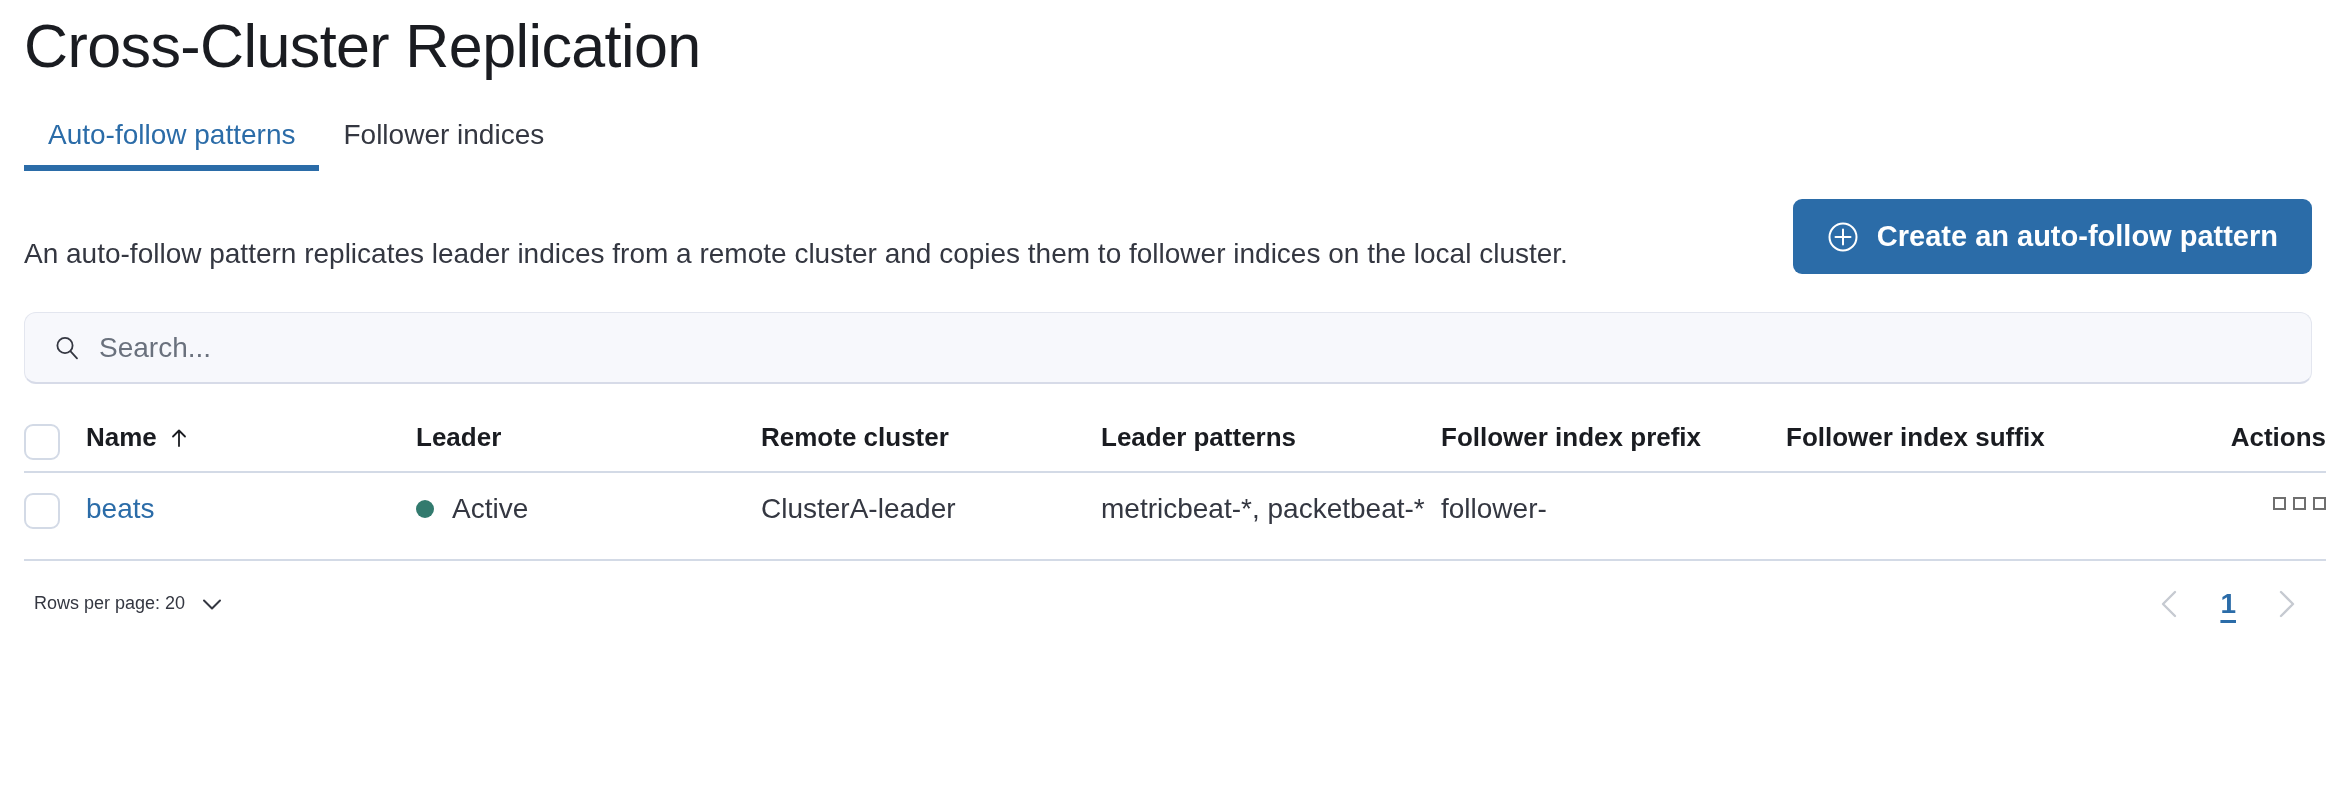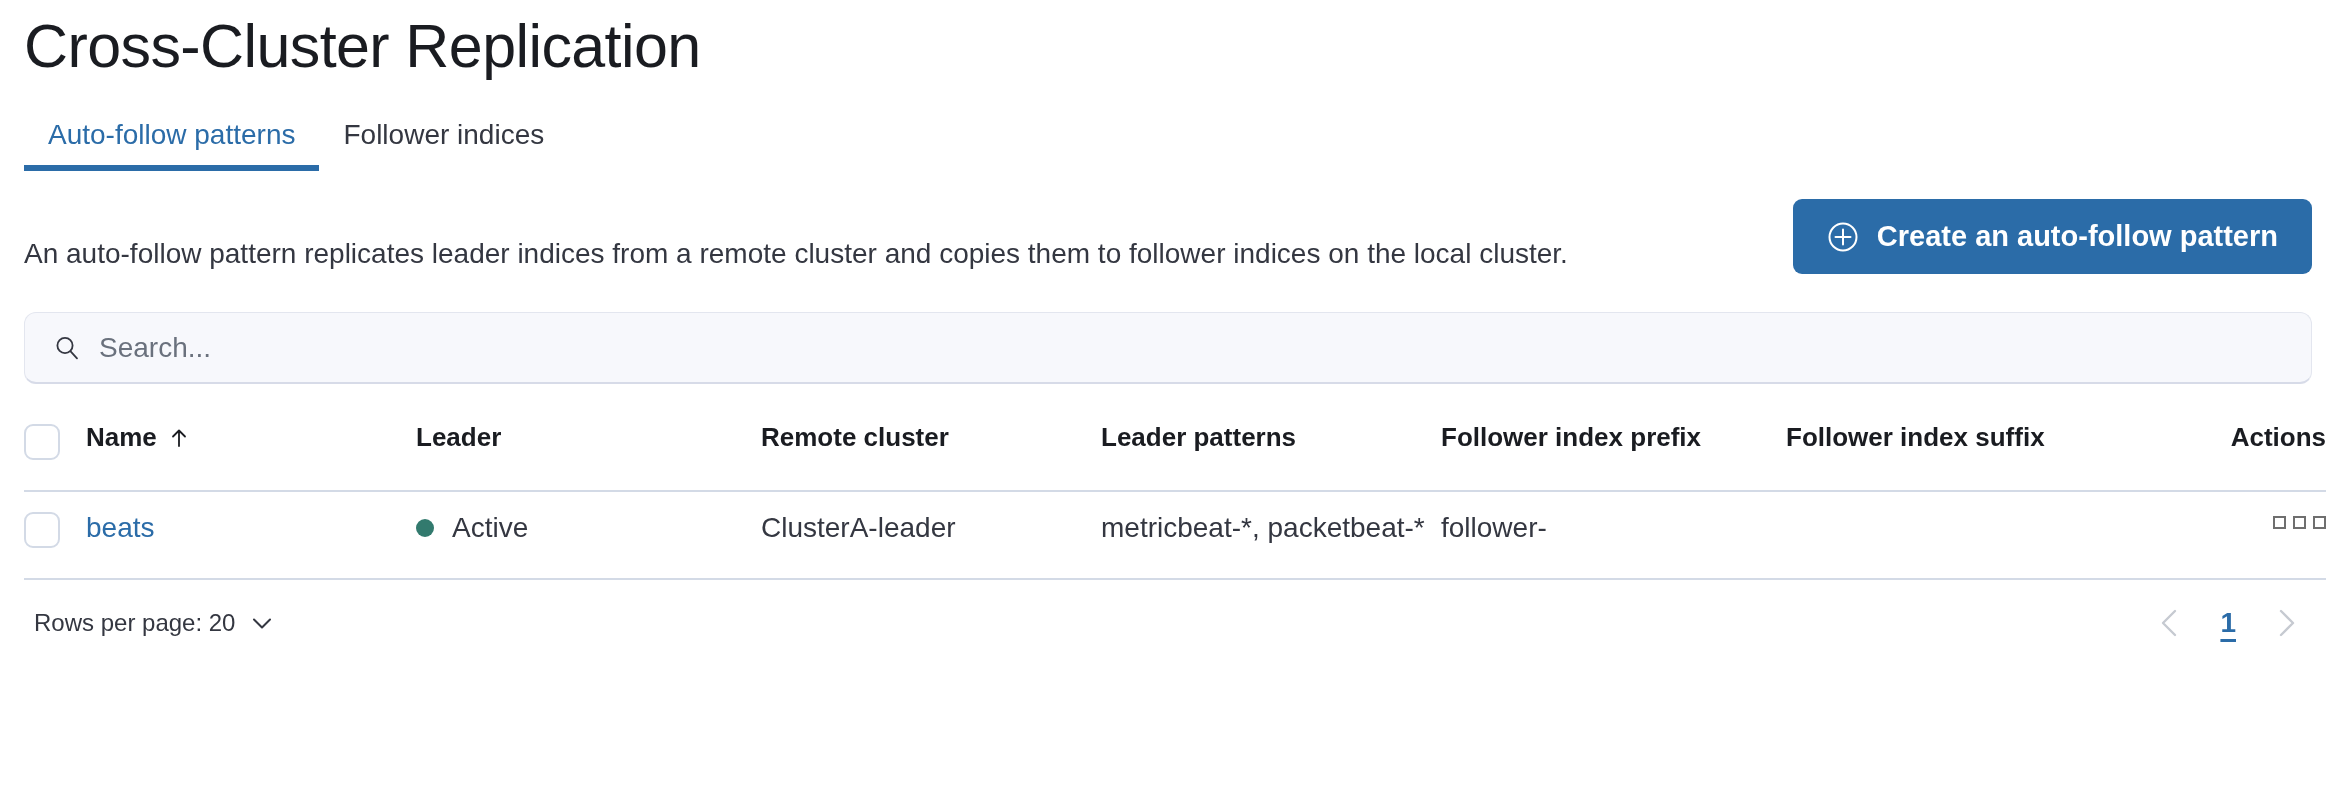--- a/index.html
+++ b/index.html
@@ -163,21 +163,21 @@
   .th-label {
     font-size: 26px;
     font-weight: 700;
     color: #1a1c21;
     display: inline-flex;
     align-items: center;
     gap: 10px;
     white-space: nowrap;
   }
   .table thead th {
-    padding-bottom: 30px;
+    padding-bottom: 11px;
     border-bottom: 2px solid #d3dae6;
   }
   .table tbody td {
     padding-top: 16px;
     padding-bottom: 30px;
     font-size: 28px;
     color: #343741;
     border-bottom: 2px solid #d3dae6;
     line-height: 1.42;
   }
@@ -256,21 +256,21 @@
     display: flex;
     align-items: center;
     justify-content: space-between;
     margin-top: 26px;
     padding: 0 10px;
   }
   .rows-per-page {
     display: inline-flex;
     align-items: center;
     gap: 14px;
-    font-size: 24px;
+    font-size: 18px;
     color: #343741;
     cursor: pointer;
   }
   .chev-down { width: 26px; height: 26px; }
 
   .pager {
     display: inline-flex;
     align-items: center;
     gap: 26px;
   }

